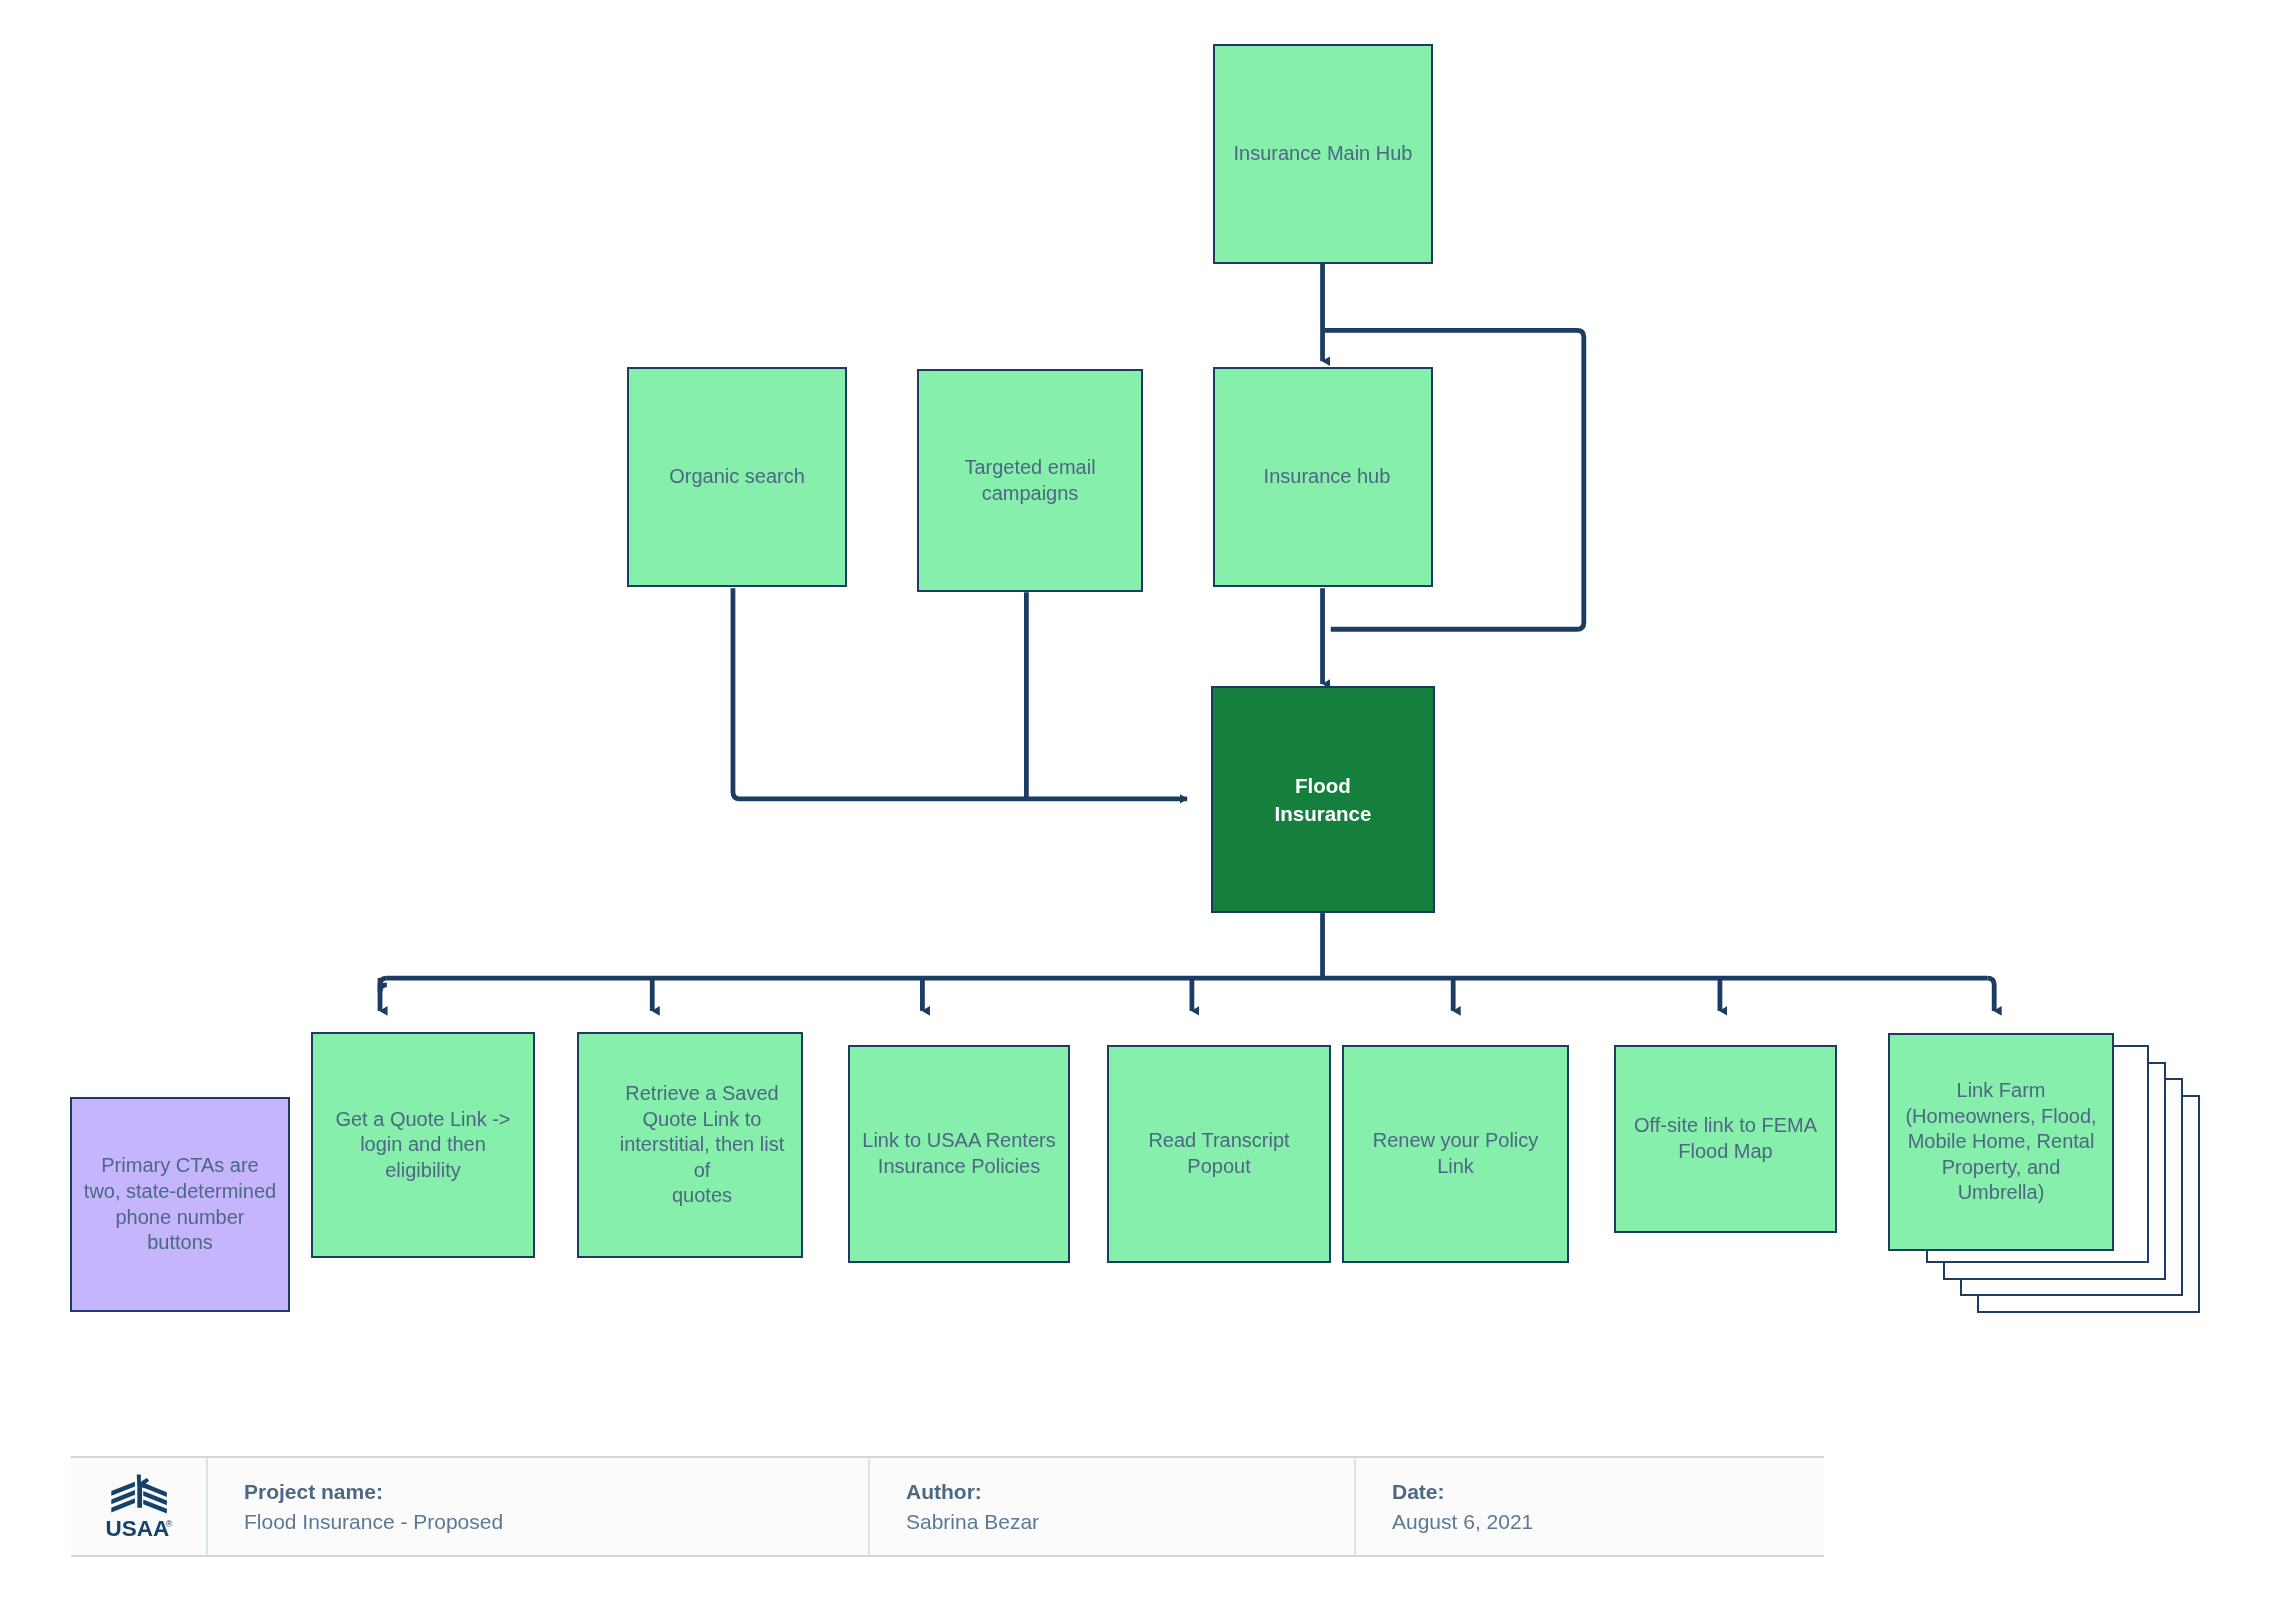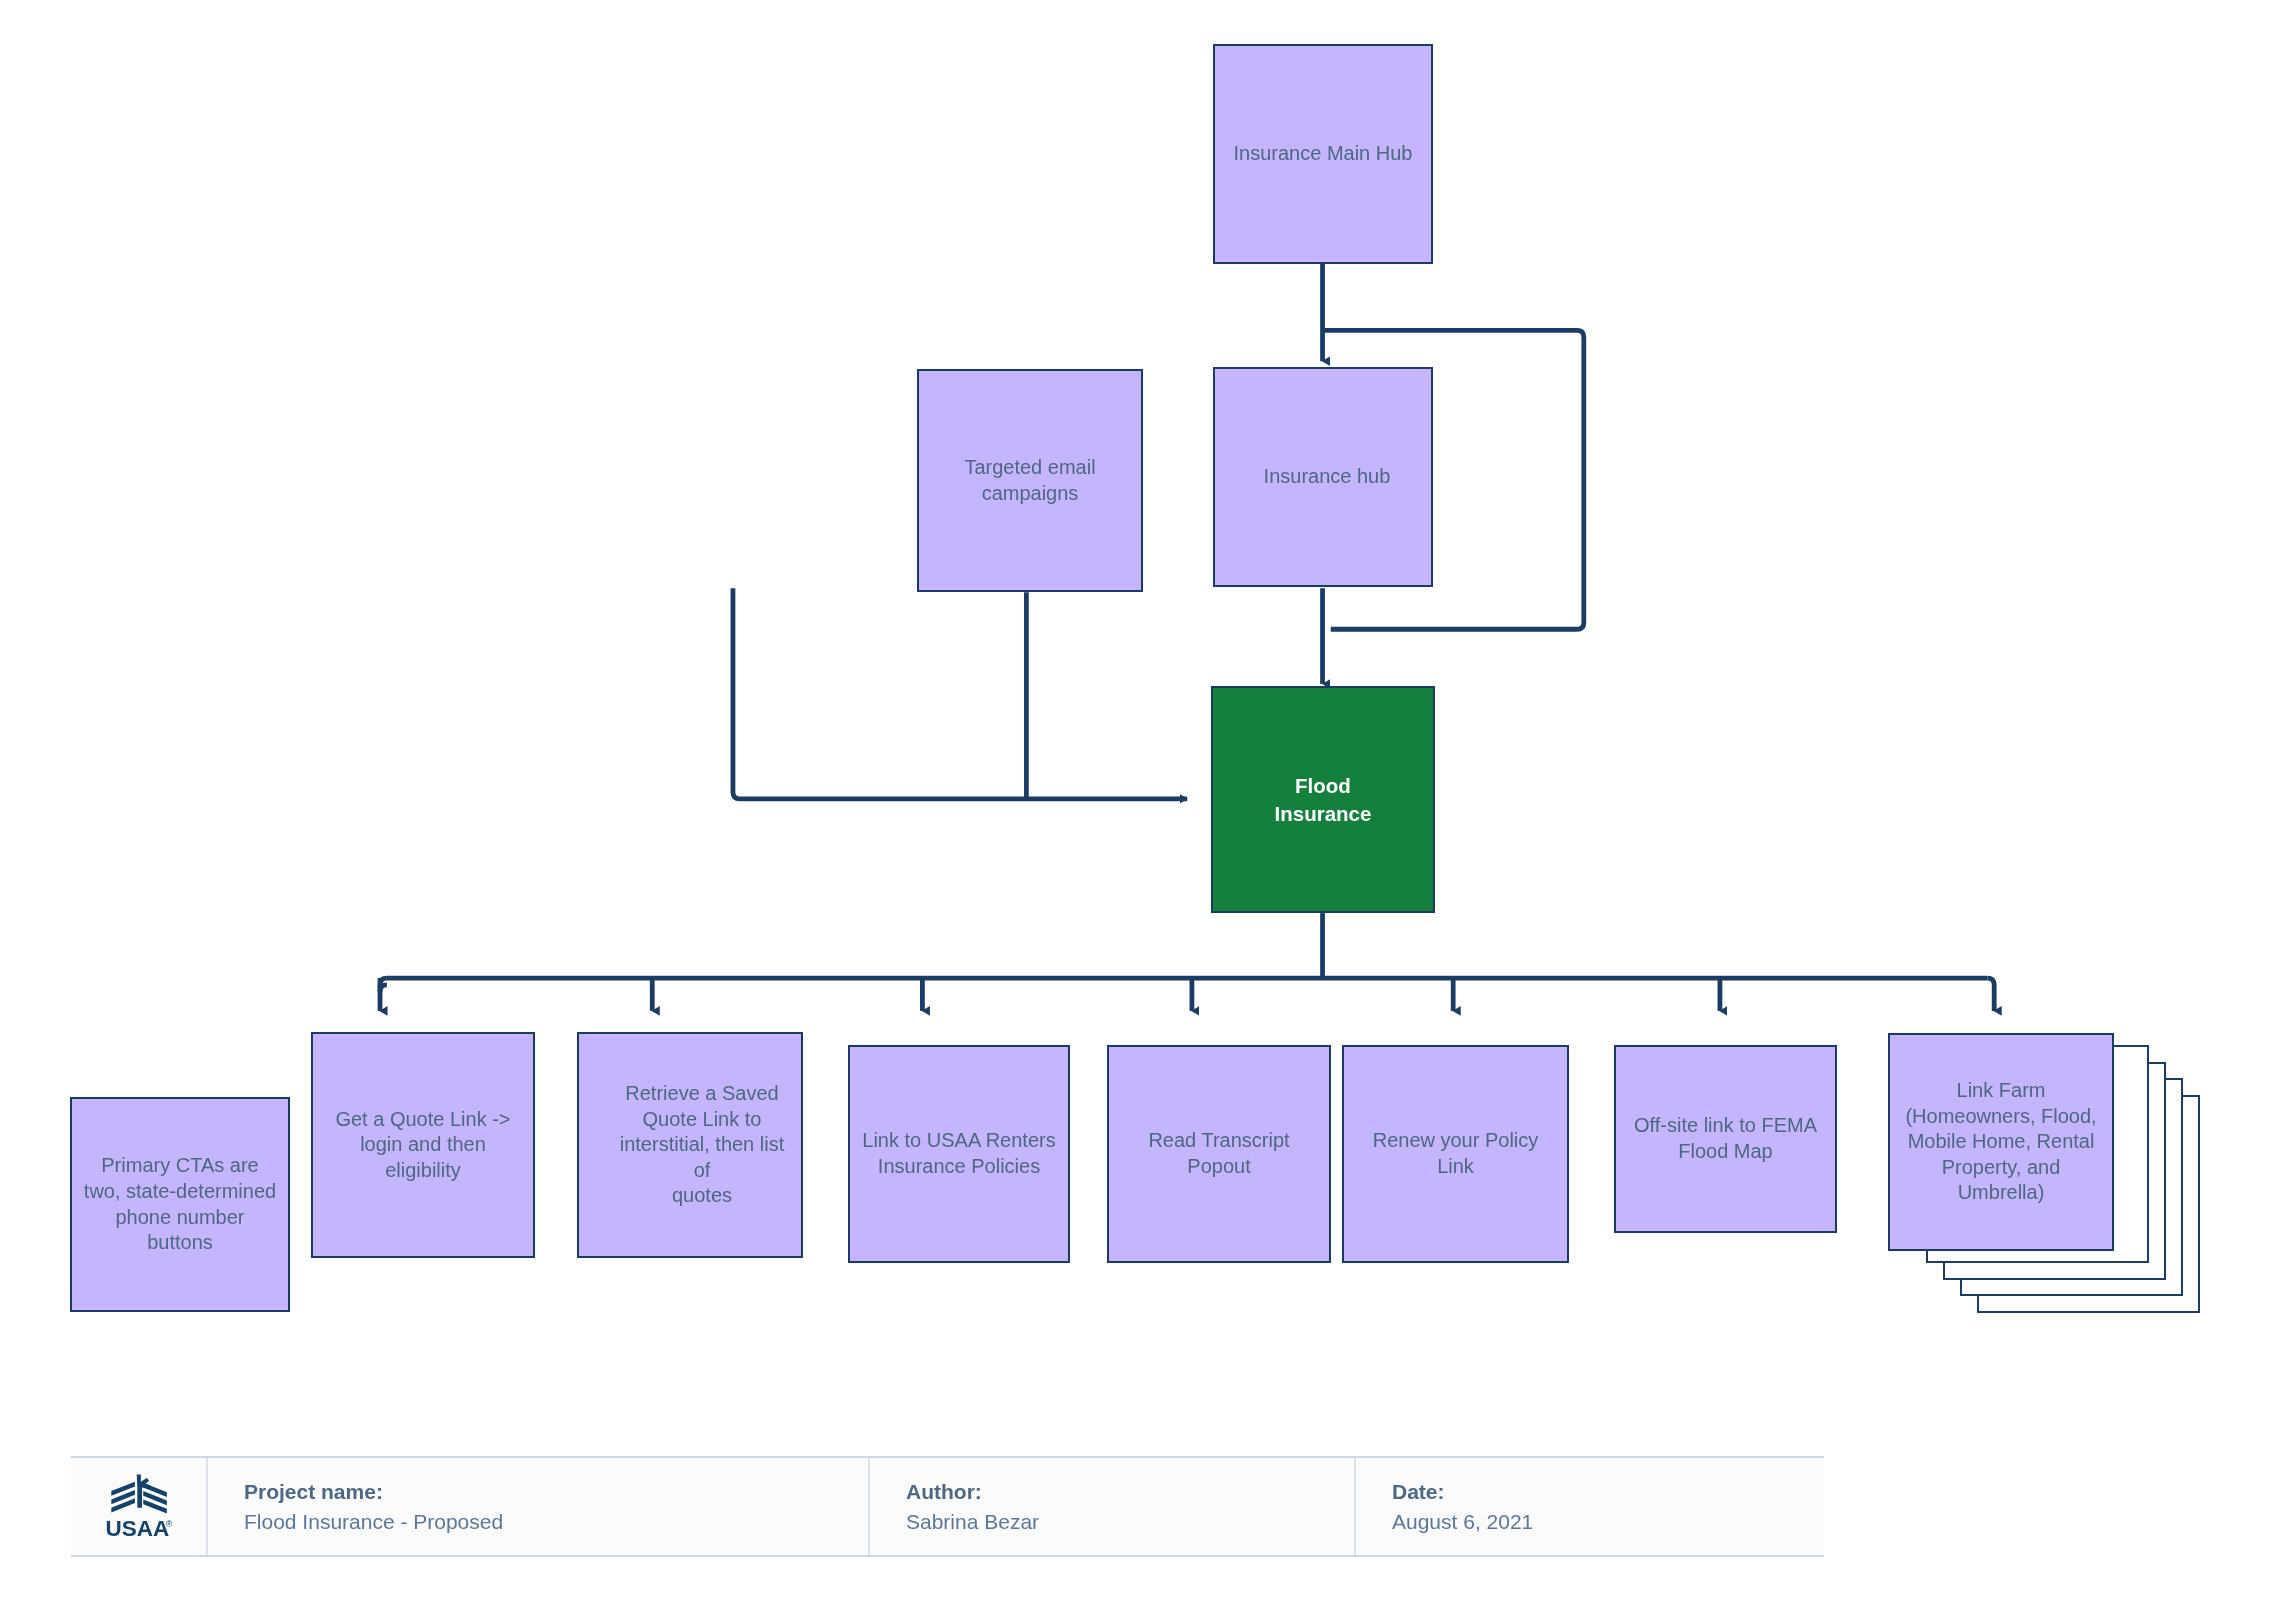--- a/index.html
+++ b/index.html
@@ -25,21 +25,21 @@
     width: 2273px;
     height: 1621px;
     pointer-events: none;
     z-index: 1;
   }
   
   .node {
     position: absolute;
     box-sizing: border-box;
     border: 2.7px solid #1c3c63;
-    background: #c4b5fd;
+    background: #86efac;
     display: flex;
     align-items: center;
     justify-content: center;
     z-index: 3;
   }
   .node .lbl {
     font-size: 20px;
     line-height: 1.28;
     color: #4c6883;
     text-align: center;
@@ -151,20 +151,23 @@
       <path d="M2124,1430 L2124,1478" marker-end="url(#arrowDown)"></path>
       <path d="M2514,1430 L2514,1478" marker-end="url(#arrowDown)"></path>
       <path d="M2905,1430 Q2915,1430 2915,1440 L2915,1478" marker-end="url(#arrowDown)"></path>
     </g>
   </svg>
 
   <div class="node" style="left:1213px; top:44px; width:220px; height:220px;">
     <span class="lbl">Insurance Main Hub</span>
   </div>
 
+  <div class="node" style="left:627px; top:367px; width:220px; height:220px;">
+    <span class="lbl">Organic search</span>
+  </div>
 
   <div class="node" style="left:917px; top:369px; width:226px; height:223px;">
     <span class="lbl">Targeted email
 campaigns</span>
   </div>
 
   <div class="node" style="left:1213px; top:367px; width:220px; height:220px;padding-left:8px;">
     <span class="lbl">Insurance hub</span>
   </div>
 

